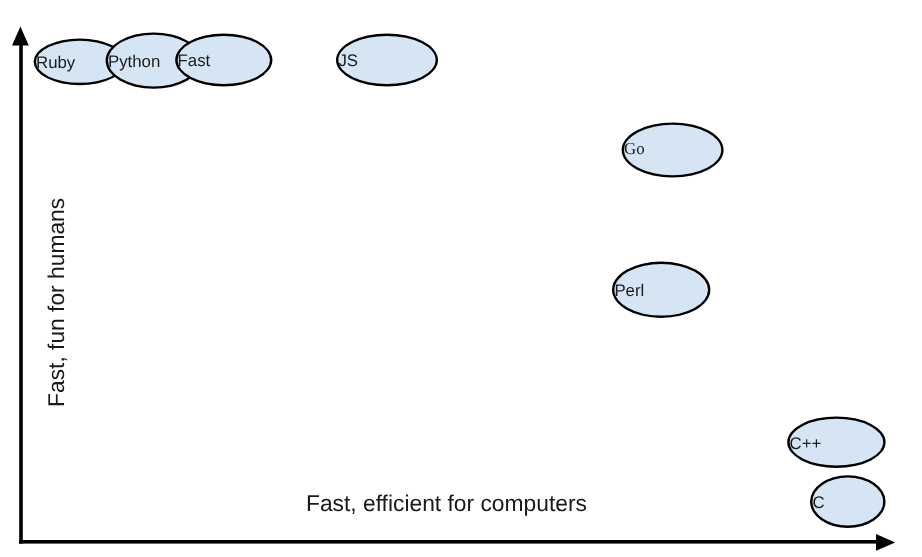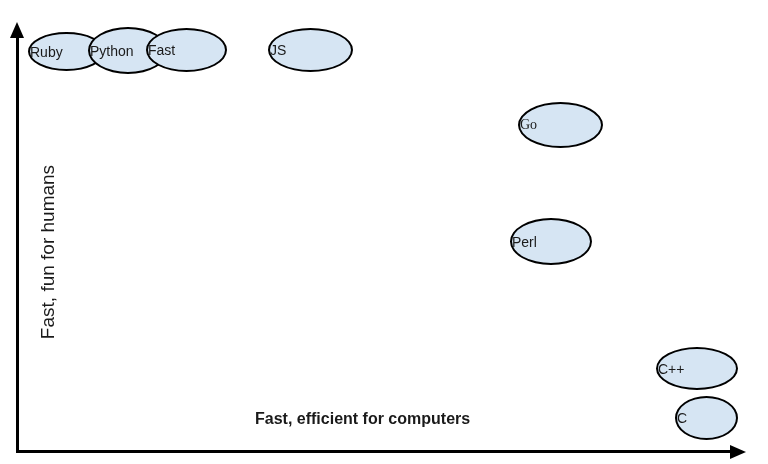--- a/index.html
+++ b/index.html
@@ -64,24 +64,23 @@
     top: 252px;
     transform: translate(-50%, -50%) rotate(-90deg);
     font-size: 19px;
     color: var(--text, #1a1a1a);
     white-space: nowrap;
   }
   .x-label {
     position: absolute;
     left: 255px;
     top: 410px;
-    font-size: 16px;
+    font-size: 19px;
     color: var(--text, #1a1a1a);
     white-space: nowrap;
-    font-weight: bold;
   }
   
   .bubble {
     position: absolute;
     box-sizing: border-box;
     background: var(--bubble-fill, #d6e5f3);
     border: 2.5px solid var(--bubble-border, #000);
     border-radius: 50%;
     display: flex;
     align-items: center;
@@ -106,21 +105,21 @@
   <div id="bubbles">
       <div class="bubble" style="left: 28px; top: 32px; width: 77px; height: 39px; z-index: 1;">
         <span>Ruby</span>
       </div>
       <div class="bubble" style="left: 88px; top: 27px; width: 80px; height: 47px; z-index: 2;">
         <span>Python</span>
       </div>
       <div class="bubble" style="left: 146px; top: 28px; width: 81px; height: 44px; z-index: 3;">
         <span>Fast</span>
       </div>
-      <div class="bubble" style="left: 268px; top: 28px; width: 85px; height: 44px; z-index: 1;">
+      <div class="bubble" style="left: 280px; top: 28px; width: 85px; height: 44px; z-index: 1;">
         <span>JS</span>
       </div>
       <div class="bubble" style="left: 518px; top: 102px; width: 85px; height: 46px; z-index: 1; font-family: Liberation Serif, serif;">
         <span>Go</span>
       </div>
       <div class="bubble" style="left: 510px; top: 218px; width: 82px; height: 47px; z-index: 1;">
         <span>Perl</span>
       </div>
       <div class="bubble" style="left: 656px; top: 347px; width: 82px; height: 43px; z-index: 1;">
         <span>C++</span>

